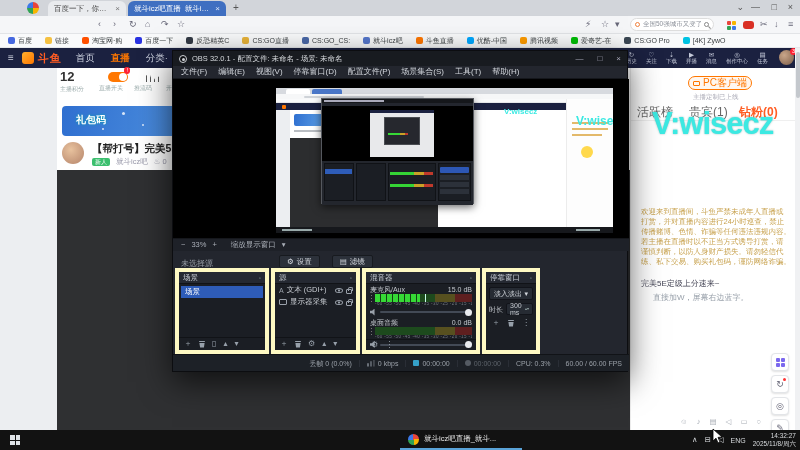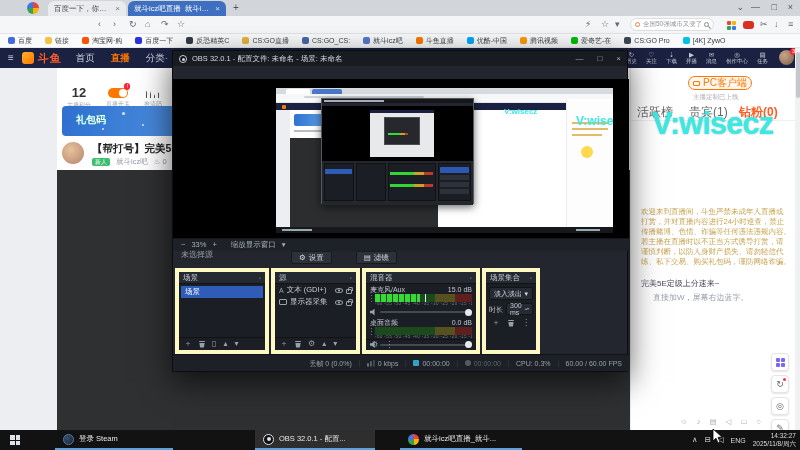--- a/index.html
+++ b/index.html
@@ -44,21 +44,21 @@
 .um .l{font-size:5.5px;white-space:nowrap}
 #dyavatar{position:absolute;right:6px;top:2px;width:15px;height:15px;border-radius:50%;background:radial-gradient(circle at 35% 35%,#c9a68a,#7a5b45)}
 #dyavatar .bdg{position:absolute;right:-3px;top:-2px;background:#f23;color:#fff;font-size:5.5px;border-radius:5px;padding:0.5px 2px}
 #leftstrip{left:0;top:68px;width:57px;height:362px;background:#eceef1}
 #contentbg{left:57px;top:68px;width:573px;height:362px;background:#fff}
 #videoarea{left:57px;top:170px;width:573px;height:260px;background:#2f3032}
 #chatpanel{left:630px;top:68px;width:165px;height:362px;background:#fff;border-left:1px solid #ececec}
 #pagescroll{left:795px;top:48px;width:5px;height:382px;background:#f0f1f3}
 #pagescroll .thumb{position:absolute;left:0.5px;top:4px;width:4px;height:46px;border-radius:2px;background:#c4c8cd}
 
-.statcell{top:86px;width:38px;text-align:center}
+.statcell{top:70px;width:38px;}
 .statbig{font-size:13px;font-weight:bold;color:#333}
 .statlbl{font-size:6px;color:#9aa;margin-top:3px;white-space:nowrap}
 .toggle{width:20px;height:10px;border-radius:5px;background:#ff7700;margin:2px auto 0;position:relative}
 .toggle::after{content:'';position:absolute;right:1px;top:1px;width:8px;height:8px;border-radius:50%;background:#fff}
 .togglebdg{position:absolute;right:-2px;top:-5px;background:#f23;color:#fff;font-size:5.5px;border-radius:4px;padding:0.5px 2px}
 .waveico{width:14px;height:11px;margin:1px auto 0;background:repeating-linear-gradient(90deg,#555 0 1.5px,transparent 1.5px 4px);clip-path:polygon(0 45%,15% 20%,30% 60%,45% 0,60% 80%,75% 30%,90% 55%,100% 40%,100% 100%,0 100%)}
 #banner{left:62px;top:106px;width:555px;height:30px;border-radius:4px;background:linear-gradient(100deg,#2f6fd0,#5ea1e6 35%,#b7a8e0 60%,#eba9c8 80%,#f3c3da);overflow:hidden}
 #banner .bt{position:absolute;left:14px;top:9px;font-size:10px;font-weight:bold;color:#fff;text-shadow:0 0 3px #0aa}
 #banner .sp{position:absolute;border-radius:50%;background:rgba(255,255,255,.8)}
 #roomcard{left:62px;top:142px;width:560px;height:26px}
@@ -99,21 +99,21 @@
 .mi{font-size:8px;color:#d2d6dc;white-space:nowrap}
 #preview{left:0;top:28px;width:456px;height:159px;background:#000;overflow:hidden}
 
 #cap{position:absolute;left:103px;top:9px;width:337px;height:145px;background:#fff;overflow:hidden}
 .cl{position:absolute}
 
 #nobs{position:absolute;left:45px;top:10px;width:153px;height:106px;background:#23262d;border:1px solid #55585e;box-shadow:0 3px 8px rgba(0,0,0,.6)}
 .nmeter{position:absolute;height:3px;background:linear-gradient(90deg,#35d435 0 55%,#c9a227 55% 80%,#c0392b 80% 100%)}
 
 #zoomrow{left:0;top:187px;width:456px;height:13px;background:#1e2128;display:flex;align-items:center;padding:0 8px;gap:6px;font-size:7.5px;color:#a9aeb7;border-top:1px solid #15171c}
-#srcrow{left:0;top:200px;width:456px;height:17px;display:flex;align-items:flex-start;padding:0 8px;gap:24px}
+#srcrow{left:0;top:200px;width:456px;height:17px;display:flex;align-items:flex-end;padding:0 8px;gap:12px}
 #srcrow .ns{font-size:8px;color:#9aa0a8;width:86px}
 .tbtn{height:13px;background:#2c313a;border:1px solid #171a1f;border-radius:2px;display:flex;align-items:center;gap:3px;padding:0 7px;font-size:7.5px;color:#d6dae0}
 
 .panel{top:217px;height:86px;background:#1b1e24;border:4px solid #fef9c3}
 .phead{height:12px;background:#252932;display:flex;align-items:center;justify-content:space-between;padding:0 4px;font-size:7.5px;color:#c9ced6;border-bottom:1px solid #111317}
 .phead .pin{font-size:6px;color:#788}
 .pfoot{position:absolute;bottom:0;left:0;width:100%;height:13px;border-top:1px solid #111317;display:flex;align-items:center;gap:7px;padding:0 5px;color:#97a0aa;font-size:8px}
 .scene-item{margin:2px;height:12px;background:#2e5cb8;color:#fff;font-size:7.5px;display:flex;align-items:center;padding:0 4px}
 .src-row{height:12px;display:flex;align-items:center;gap:3px;padding:0 4px;font-size:7.5px;color:#c9cdd3}
 .src-row .sp{flex:1}
@@ -412,20 +412,30 @@
 
   <div class="a" id="watermark">V:wisecz</div>
 
   <div class="a" id="obs">
     <div class="a" id="obstitle">
       <span class="logo"></span>
       <span class="t">OBS 32.0.1 - 配置文件: 未命名 - 场景: 未命名</span>
       <span class="c">—</span>
       <span class="c">□</span>
       <span class="c">×</span>
+    </div>
+    <div class="a" id="obsmenu">
+      <span class="mi">文件(F)</span>
+      <span class="mi">编辑(E)</span>
+      <span class="mi">视图(V)</span>
+      <span class="mi">停靠窗口(D)</span>
+      <span class="mi">配置文件(P)</span>
+      <span class="mi">场景集合(S)</span>
+      <span class="mi">工具(T)</span>
+      <span class="mi">帮助(H)</span>
     </div>
 
     <div class="a" id="preview">
       <div id="cap">
         <div class="cl" style="left:0;top:0;width:337px;height:6px;background:#d7dadf"></div>
         <div class="cl" style="left:10px;top:1px;width:24px;height:5px;background:#fff;border-radius:2px 2px 0 0"></div>
         <div class="cl" style="left:36px;top:1px;width:30px;height:5px;background:#4a77c8;border-radius:2px 2px 0 0"></div>
         <div class="cl" style="left:0;top:6px;width:337px;height:5px;background:#f6f7f8"></div>
         <div class="cl" style="left:28px;top:8px;width:120px;height:1.5px;background:#cfd3d8;border-radius:1px"></div>
         <div class="cl" style="left:0;top:11px;width:337px;height:4px;background:#f9fafb;border-bottom:1px solid #e6e8ea"></div>
@@ -575,21 +585,21 @@
           </div>
       </div>
       <div class="pfoot" style="height:11px">
         <span>⚙</span>
         <span>⋮</span>
       </div>
     </div>
 
     <div class="a panel" style="left:309px;width:58px">
       <div class="phead">
-          <span>场景集合</span>
+          <span>停靠窗口</span>
           <span class="pin">▫</span>
         </div>
       <div class="sel">
           <span>淡入淡出</span>
           <span>▾</span>
         </div>
       <div class="durrow">
         <span>时长</span>
         <div class="durbox">
             <span>300 ms</span>
@@ -623,28 +633,20 @@
     </div>
   </div>
 
   <div class="a" id="taskbar">
     <div class="a" id="startbtn">
         <i></i>
         <i></i>
         <i></i>
         <i></i>
       </div>
-    <div class="a tapp" style="left:55px;width:118px">
-      <span class="steamico"></span>
-      <span>登录 Steam</span>
-    </div>
-    <div class="a tapp active" style="left:255px;width:120px">
-      <span class="obsico"></span>
-      <span>OBS 32.0.1 - 配置...</span>
-    </div>
     <div class="a tapp" style="left:400px;width:122px">
       <span class="pinwheel" style="width:11px;height:11px"></span>
       <span>就斗icz吧直播_就斗...</span>
     </div>
     <div class="a" id="tray">
       <span class="g">∧</span>
       <span class="g">⊟</span>
       <span class="g">◁</span>
       <span class="lang">ENG</span>
       <span class="clock">

